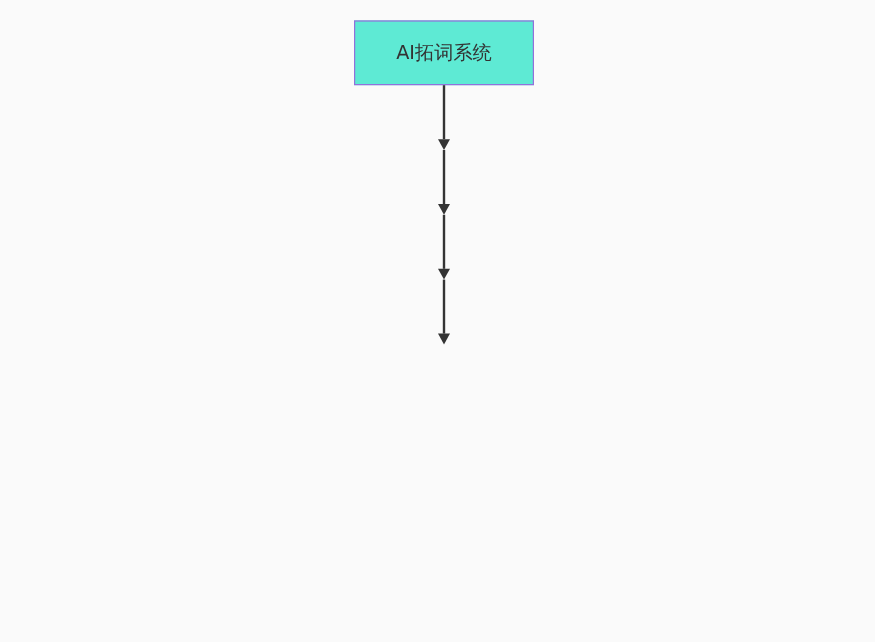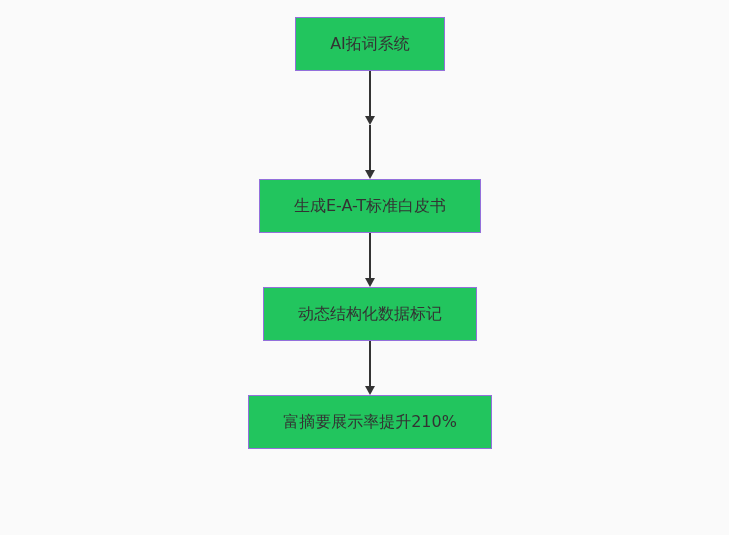--- a/index.html
+++ b/index.html
@@ -24,21 +24,21 @@
     align-items: center;
     padding-top: 17px;
     box-sizing: border-box;
   }
   .node {
     height: 54px;
     box-sizing: border-box;
     display: flex;
     align-items: center;
     justify-content: center;
-    background: #22c55e;
+    background: #5eead4;
     border: 1.3px solid #9370db;
     padding: 0 34px;
     white-space: nowrap;
     flex: 0 0 auto;
   }
   .node-label {
     font-size: 16px;
     color: #333333;
     line-height: 1;
   }
@@ -75,35 +75,26 @@
     <div class="arrow-line"></div>
     <div class="arrow-head"></div>
   </div>
 
 
   <div class="arrow">
     <div class="arrow-line"></div>
     <div class="arrow-head"></div>
   </div>
 
-  <div class="node">
-    <span class="node-label">生成E-A-T标准白皮书</span>
-  </div>
 
   <div class="arrow">
     <div class="arrow-line"></div>
     <div class="arrow-head"></div>
   </div>
 
-  <div class="node">
-    <span class="node-label">动态结构化数据标记</span>
-  </div>
 
   <div class="arrow">
     <div class="arrow-line"></div>
     <div class="arrow-head"></div>
   </div>
 
-  <div class="node">
-    <span class="node-label">富摘要展示率提升210%</span>
-  </div>
 
 </div>
 
 </body></html>

